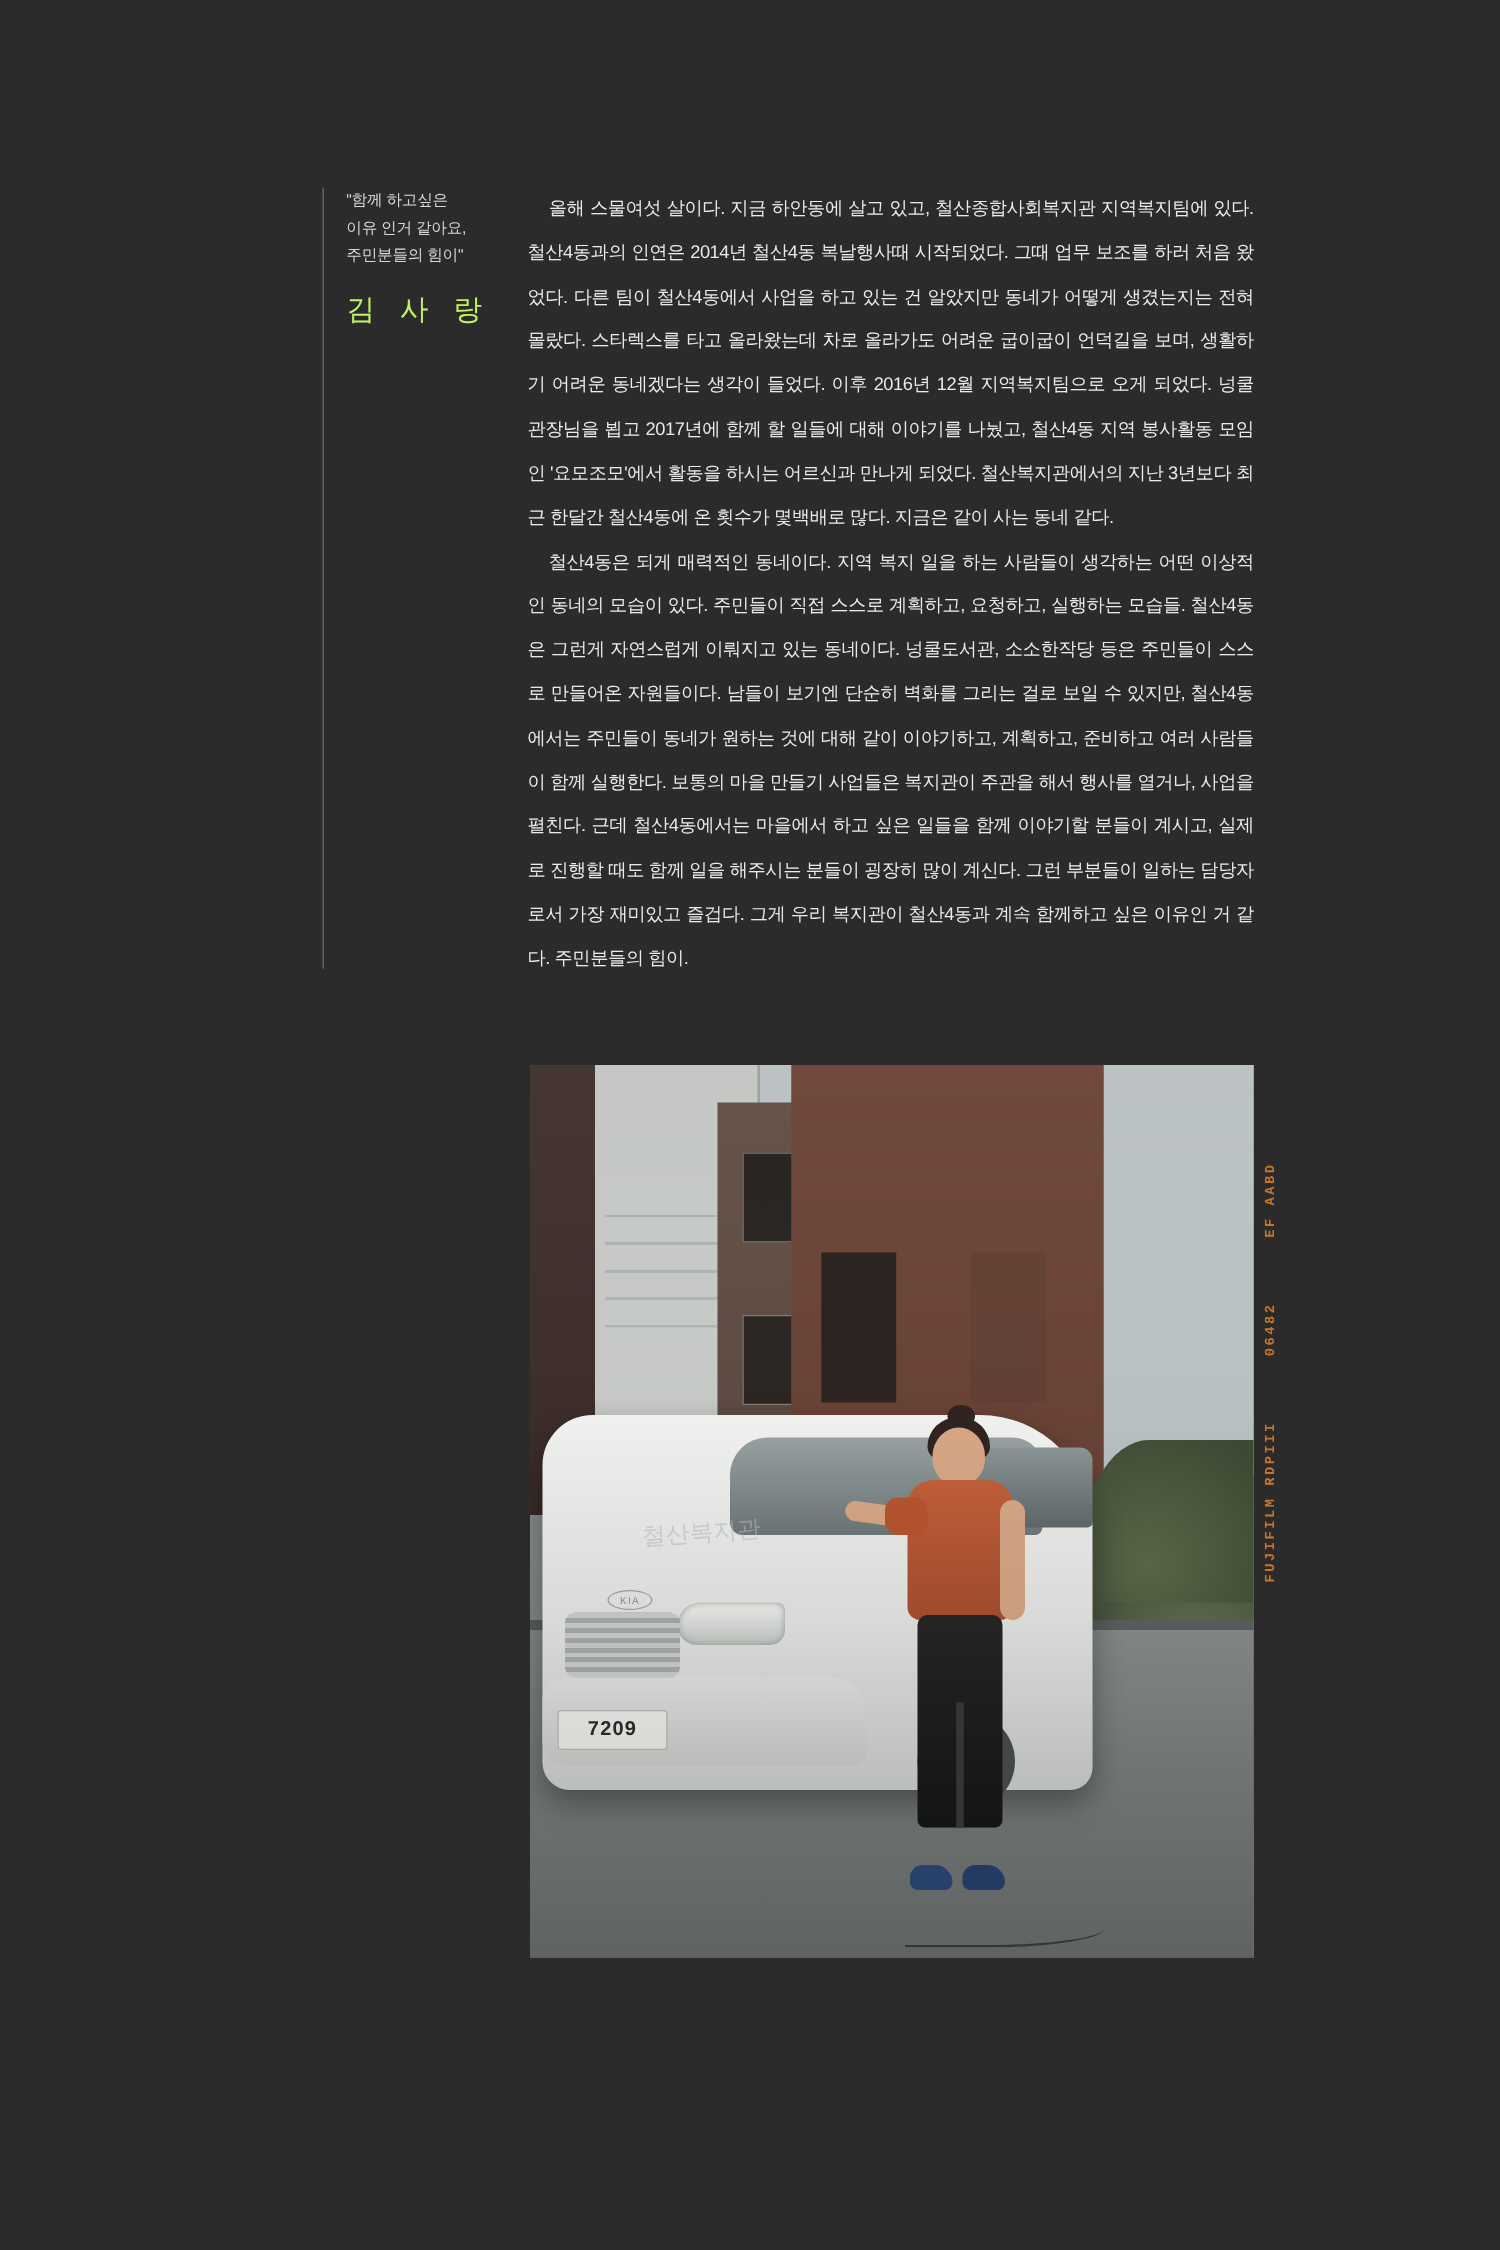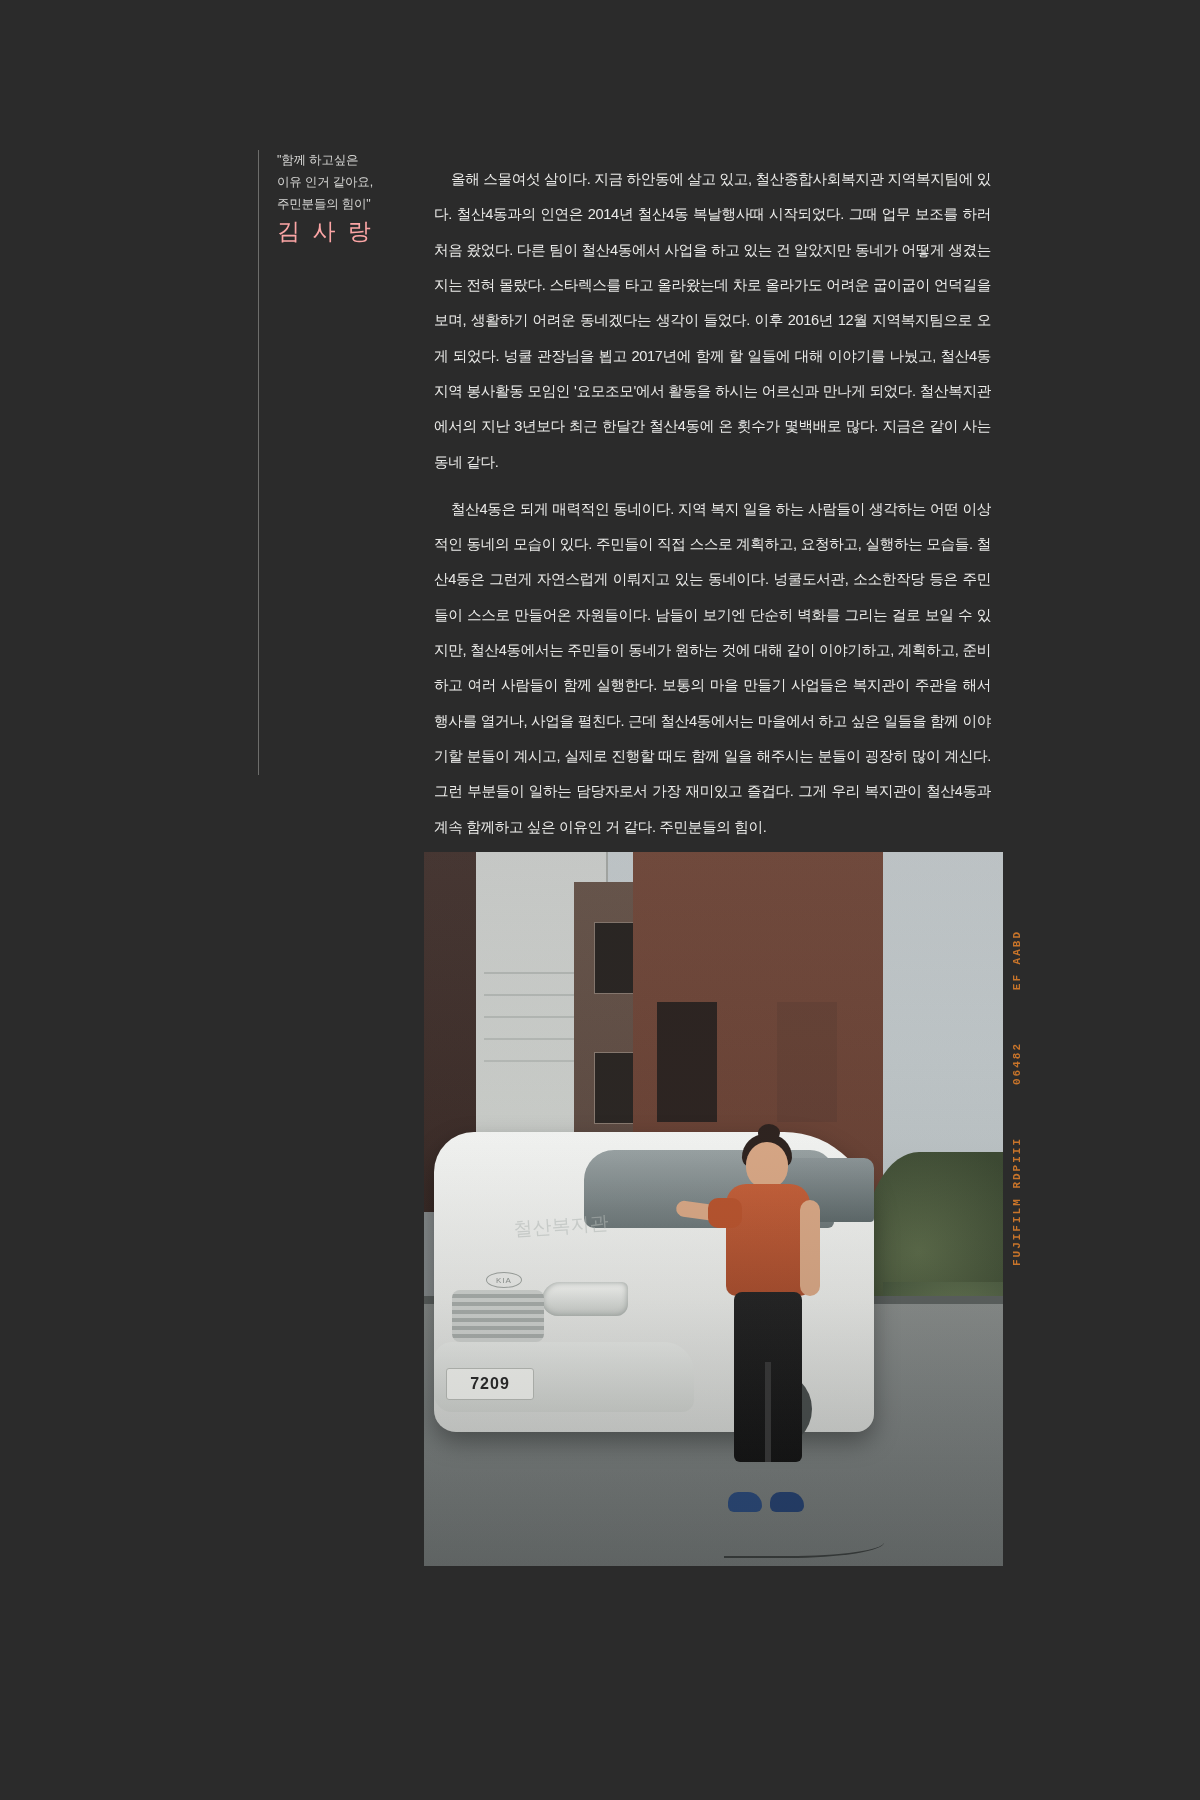--- a/index.html
+++ b/index.html
@@ -40,38 +40,40 @@
     box-sizing: border-box;
   }
   .byline-quote {
     font-size: 12.5px;
     line-height: 1.75;
     color: #d8d8d6;
     letter-spacing: -0.2px;
     white-space: pre-line;
   }
   .byline-name {
+    margin-top: 16px;
     font-size: 23px;
     letter-spacing: 3px;
-    color: #fca5a5;
+    color: #bef264;
     font-weight: 400;
+    font-family: Liberation Mono, monospace;
   }
 
   .body-col {
     flex: 1 1 auto;
     padding-left: 14px;
   }
   .para {
     font-size: 14.6px;
     line-height: 2.42;
     letter-spacing: -0.35px;
     color: #eaeae8;
     text-align: justify;
     text-indent: 17px;
-    margin: 12px;
+    margin: 0;
   }
   .para + .para { margin-top: 0; }
 
   
   .photo-wrap {
     position: absolute;
     left: 424px;
     top: 852px;
     width: 579px;
     height: 714px;

